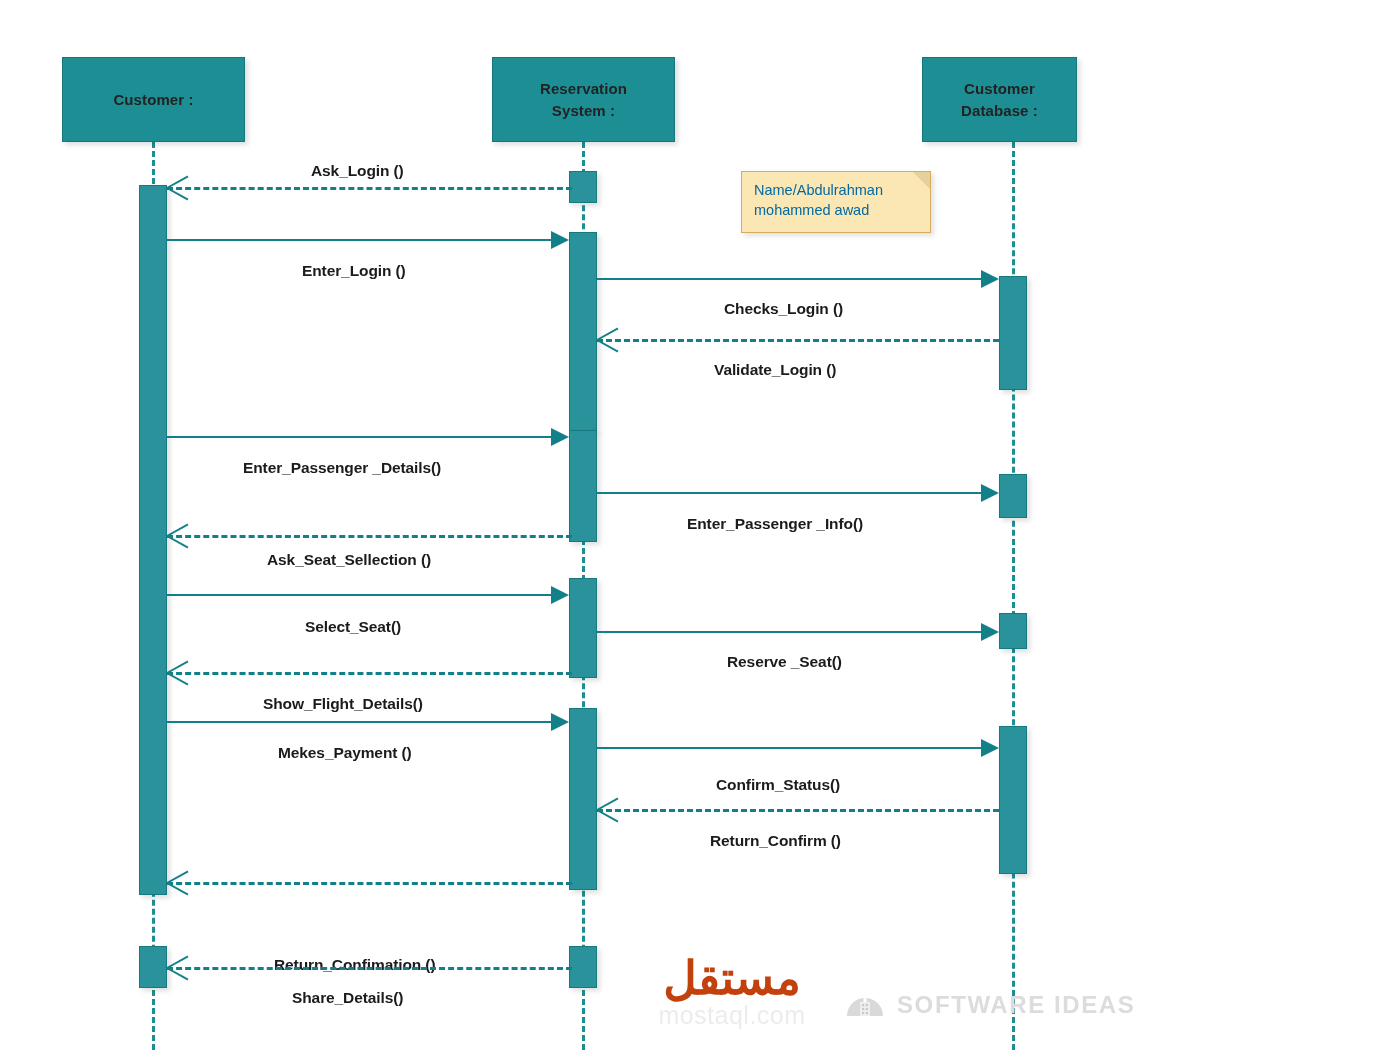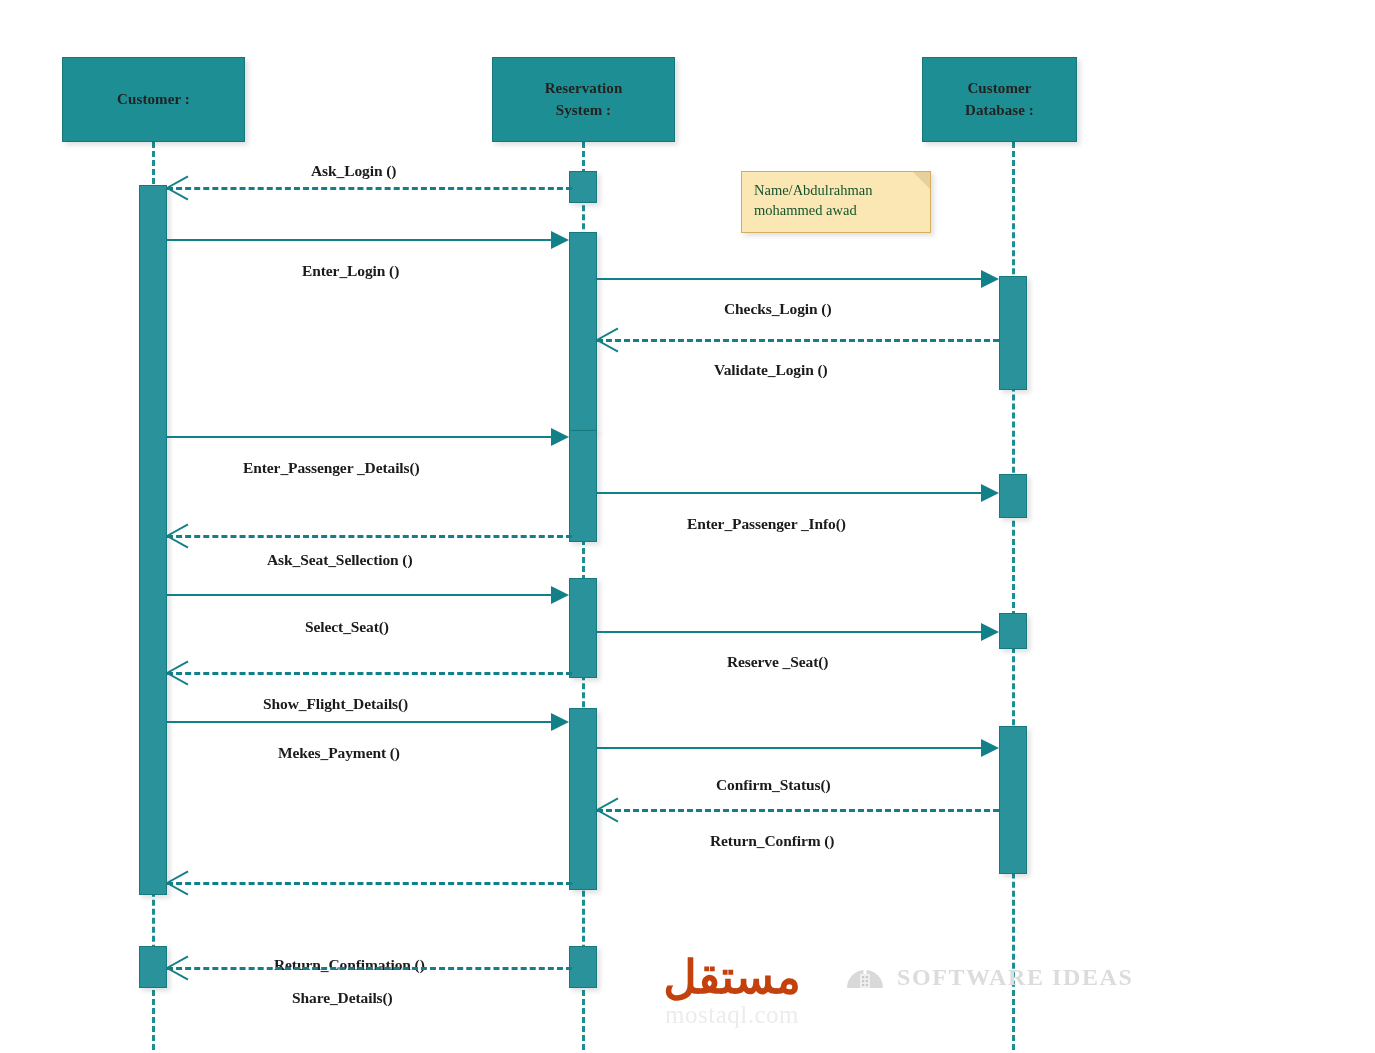--- a/index.html
+++ b/index.html
@@ -10,21 +10,20 @@
   }
   body {
     font-family: "Liberation Sans", sans-serif;
   }
   #canvas {
     position: relative;
     width: 1375px;
     height: 1053px;
     background: #ffffff;
     overflow: hidden;
-    font-family: Liberation Serif, serif;
   }
   
   .lifeline-box {
     position: absolute;
     box-sizing: border-box;
     background: #1d8f94;
     border: 1.5px solid #16767b;
     box-shadow: 3px 3px 5px rgba(0,0,0,0.13);
     display: flex;
     align-items: center;
@@ -102,21 +101,21 @@
   }
   
   .note {
     position: absolute;
     box-sizing: border-box;
     background: #fbe7b4;
     border: 1px solid #d5ad5f;
     box-shadow: 3px 3px 5px rgba(0,0,0,0.12);
     padding: 9px 10px 8px 12px;
     font-size: 14.5px;
-    color: #14532d;
+    color: #0369a1;
     line-height: 1.35;
   }
   .note .fold {
     position: absolute;
     top: 0;
     right: 0;
     width: 0; height: 0;
     border-left: 17px solid transparent;
     border-top: 17px solid #e7d09a;
   }
@@ -259,21 +258,21 @@
 
   <div class="msg-line dashed" style="left:167px; top:967px; width:405px;"></div>
   <div class="arrow-open-left" style="left:167px; top:954px;"></div>
   <div class="msg-label" style="left:292px; top:989px;">Share_Details()</div>
 
   <div class="wm-mostaql" style="left:597px; top:955px; width:270px;">
     <div class="ar">مستقل</div>
     <div class="en">mostaql.com</div>
   </div>
 
-  <div class="wm-sw" style="left:845px; top:960px;">
+  <div class="wm-sw" style="left:845px; top:988px;">
     <span style="display:inline-block;">
       <svg width="40" height="30" viewBox="0 0 40 30" xmlns="http://www.w3.org/2000/svg">
         <path d="M2 28 A18 18 0 0 1 38 28 Z" fill="#d9d9d9"></path>
         <rect x="18.5" y="8" width="3" height="20" fill="#ffffff"></rect>
         <rect x="15" y="14" width="10" height="14" fill="#efefef"></rect>
         <rect x="17" y="16" width="2.2" height="2.2" fill="#c9c9c9"></rect>
         <rect x="20.8" y="16" width="2.2" height="2.2" fill="#c9c9c9"></rect>
         <rect x="17" y="20" width="2.2" height="2.2" fill="#c9c9c9"></rect>
         <rect x="20.8" y="20" width="2.2" height="2.2" fill="#c9c9c9"></rect>
         <rect x="17" y="24" width="2.2" height="2.2" fill="#c9c9c9"></rect>

